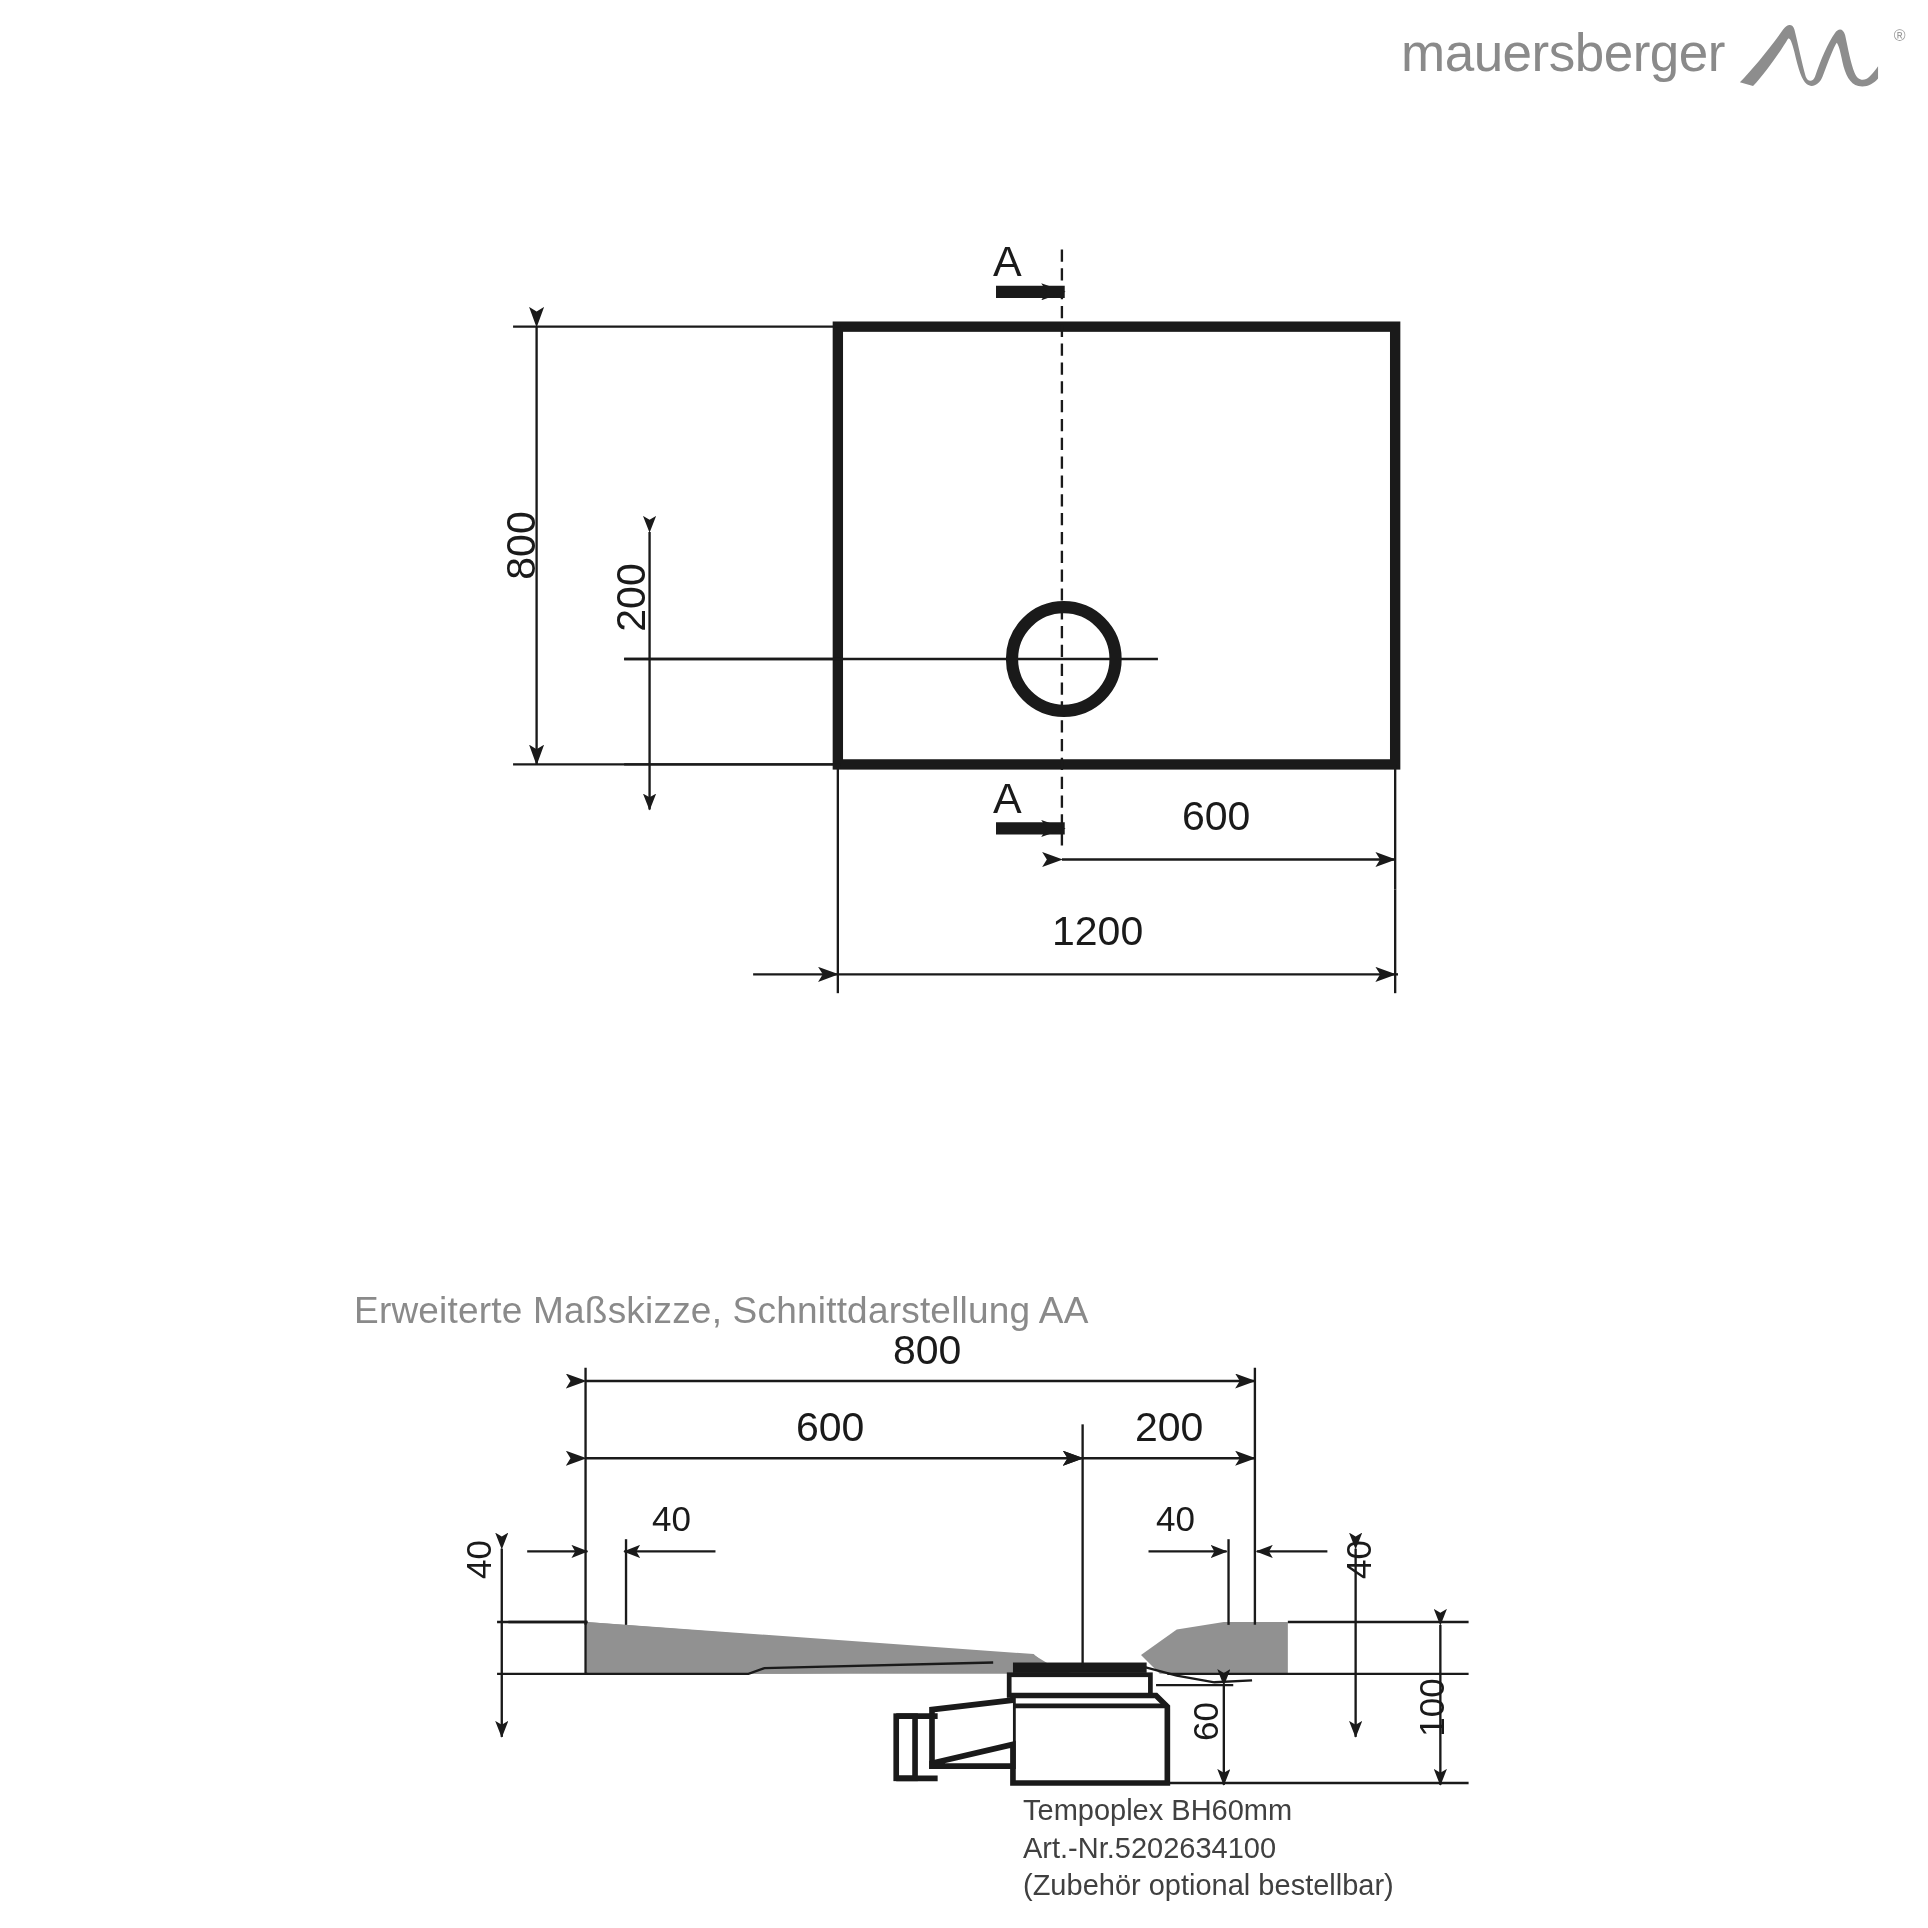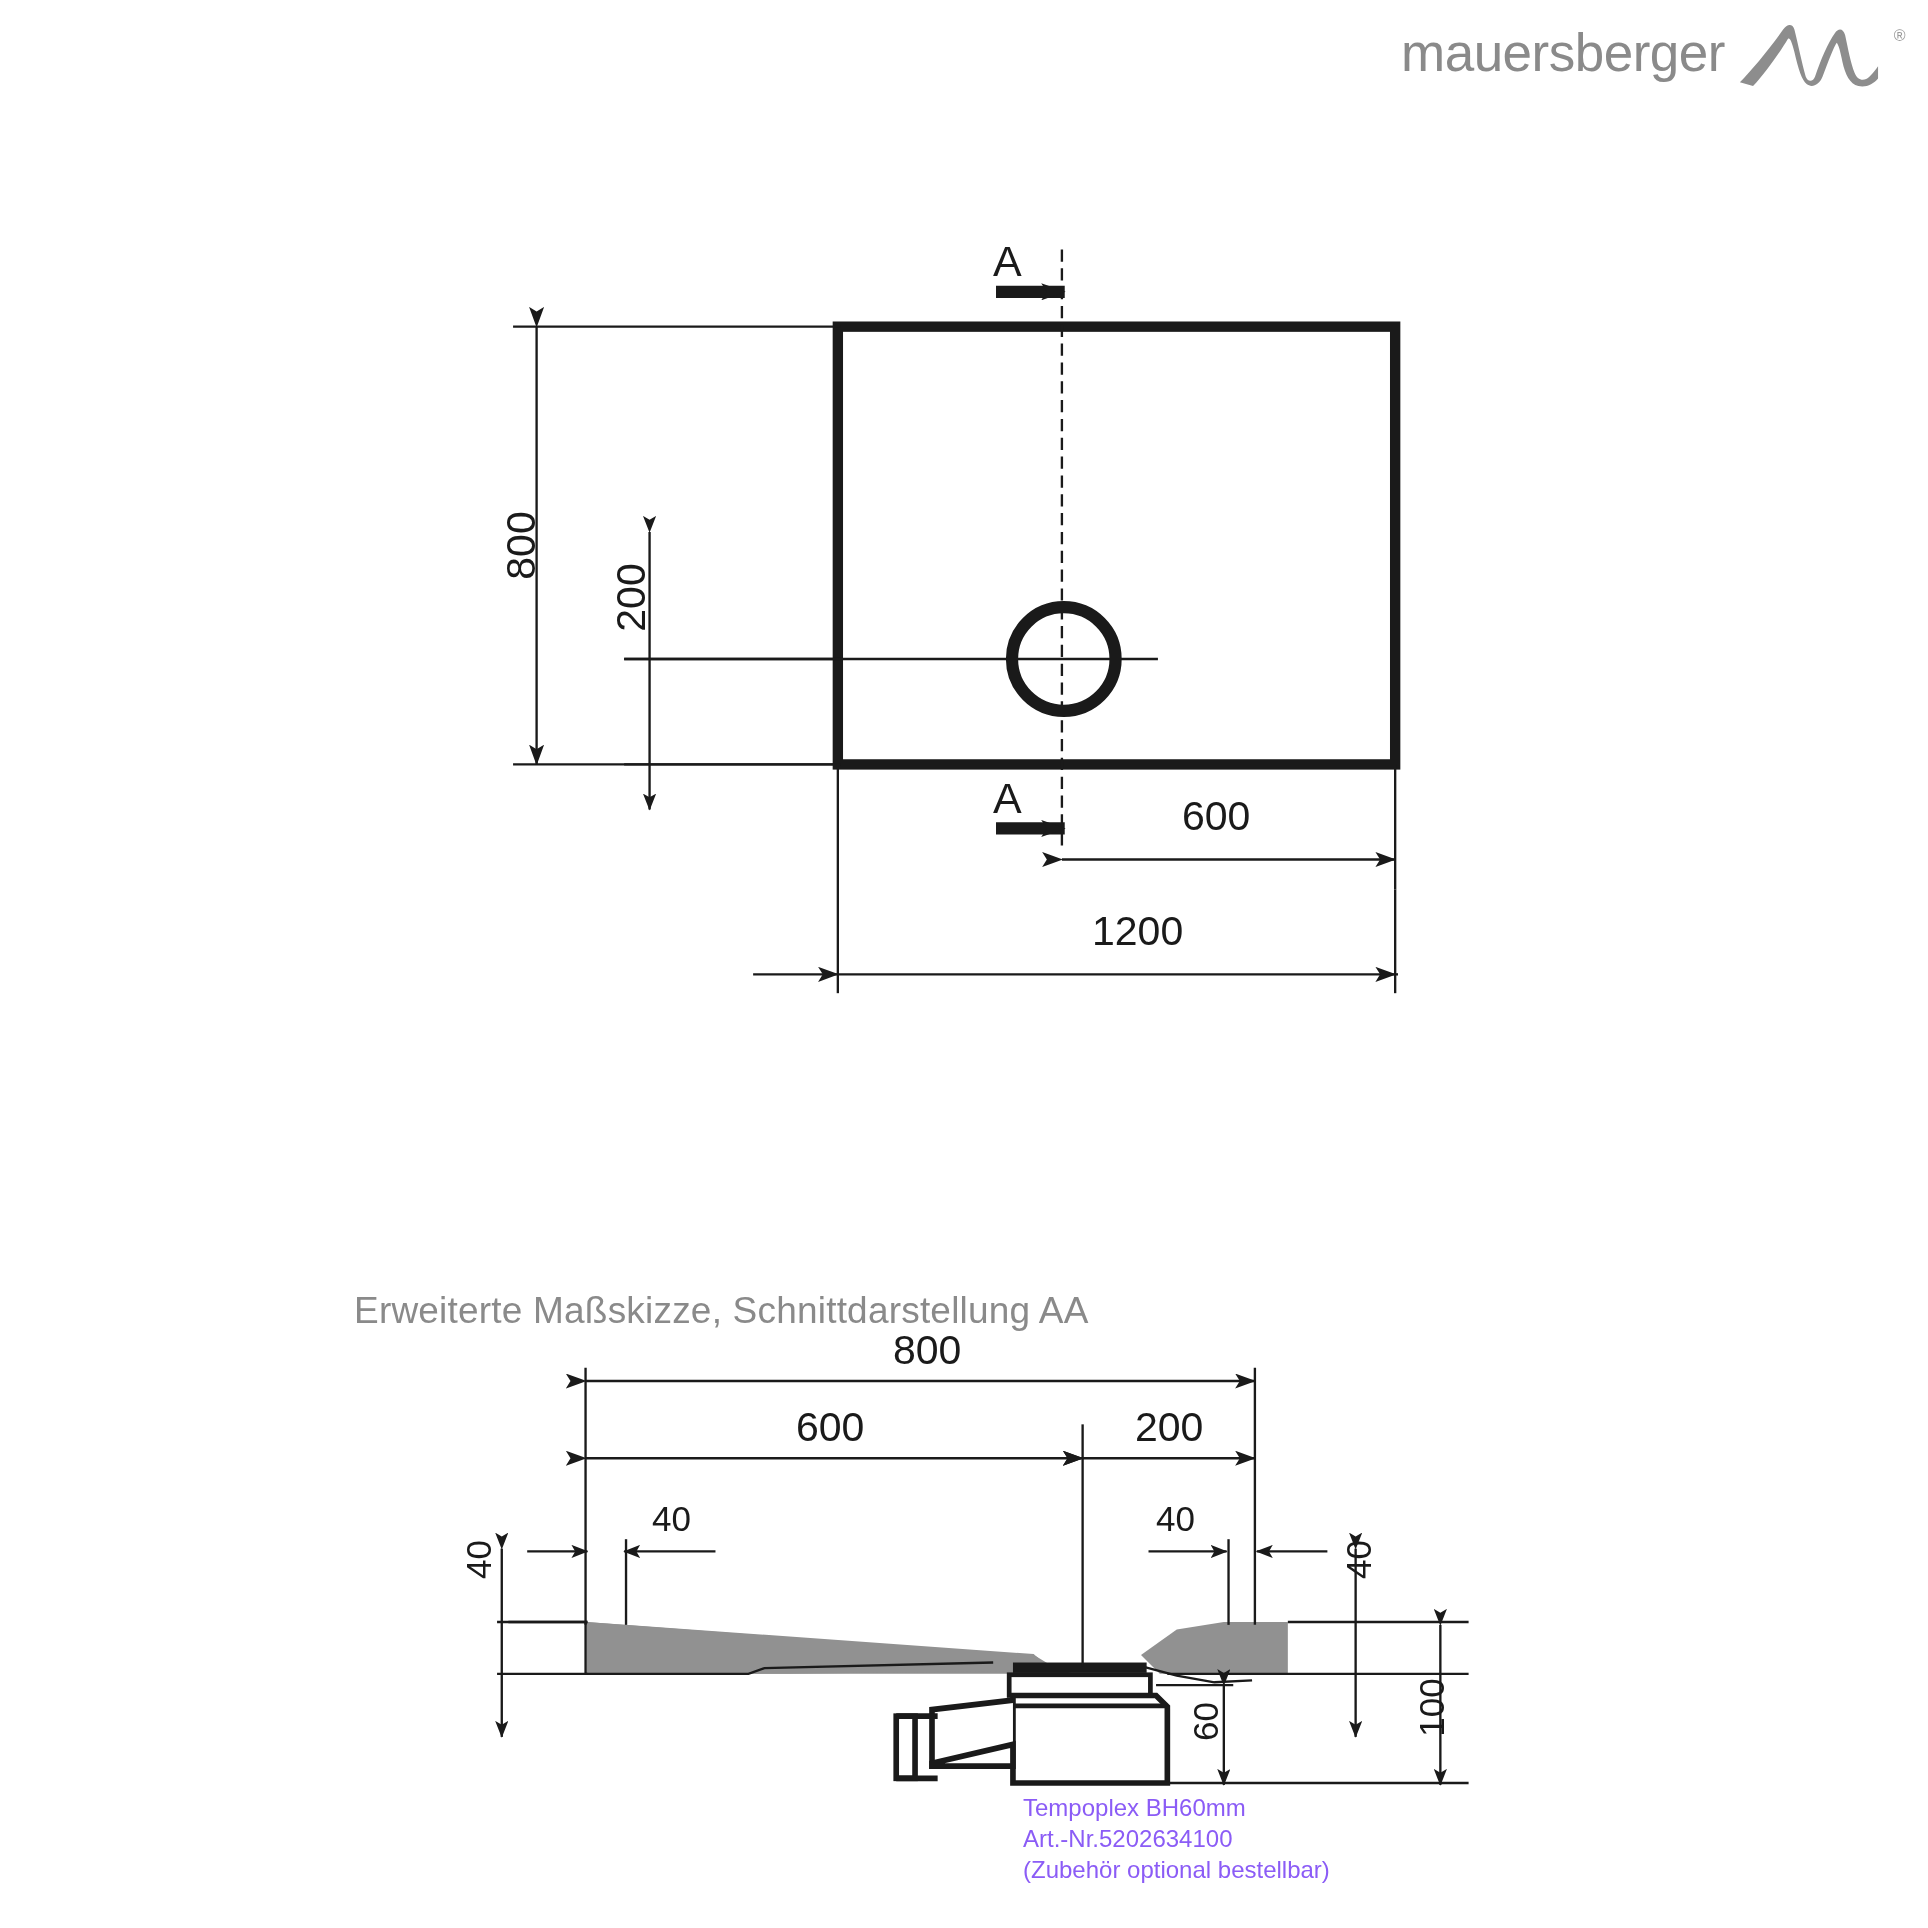--- a/index.html
+++ b/index.html
@@ -31,21 +31,21 @@
   
   #section-caption{
     position:absolute;left:354px;top:1290px;
     font-size:37px;color:#8a8a8a;white-space:nowrap;
     letter-spacing:0.2px;
   }
 
   
   #drain-note{
     position:absolute;left:1023px;top:1792px;
-    font-size:24px;line-height:1.30;color:#8b5cf6;white-space:nowrap;
+    font-size:29px;line-height:1.30;color:#404040;white-space:nowrap;
   }
 
   
   .dim{
     position:absolute;color:#1a1a1a;font-size:41px;line-height:1;
     white-space:nowrap;
   }
   .dim.small{font-size:35px;}
   .dim.rot{transform-origin:center center;transform:rotate(-90deg);}
   .lbl-A{position:absolute;color:#1a1a1a;font-size:43px;line-height:1;}
@@ -180,21 +180,21 @@
 
     </g>
   </svg>
 
   <div class="dim rot" style="left:469px;top:525px;width:104px;text-align:center;">800</div>
 
   <div class="dim rot" style="left:579px;top:577px;width:104px;text-align:center;">200</div>
 
   <div class="dim" style="left:1182px;top:796px;">600</div>
 
-  <div class="dim" style="left:1092px;top:911px;">1200</div>
+  <div class="dim" style="left:1052px;top:911px;">1200</div>
 
   <div class="lbl-A" style="left:993px;top:240px;">A</div>
   <div class="lbl-A" style="left:993px;top:777px;">A</div>
 
   <div id="section-caption">Erweiterte Maßskizze, Schnittdarstellung AA</div>
 
   <div class="dim" style="left:893px;top:1330px;">800</div>
 
   <div class="dim" style="left:796px;top:1407px;">600</div>
 

